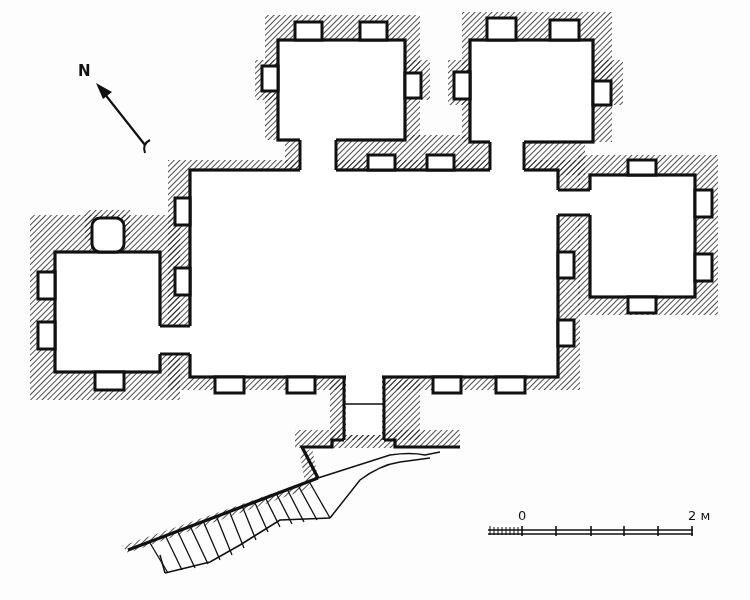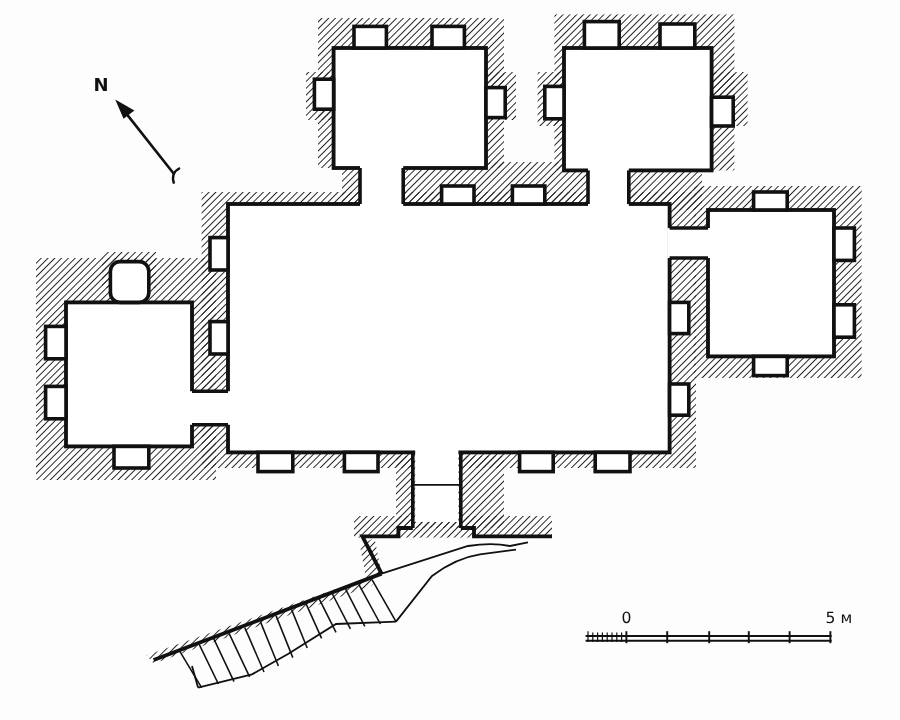--- a/index.html
+++ b/index.html
@@ -166,14 +166,14 @@
       <line x1="506" y1="527" x2="506" y2="535"></line>
       <line x1="510" y1="527" x2="510" y2="535"></line>
       <line x1="514" y1="527" x2="514" y2="535"></line>
       <line x1="518" y1="527" x2="518" y2="535"></line>
     </g>
   </g>
 </svg>
 
 <span class="lbl north">N</span>
 <span class="lbl s0">0</span>
-<span class="lbl s5">5 м</span>
+<span class="lbl s5">2 м</span>
 </div>
 
 </body></html>

